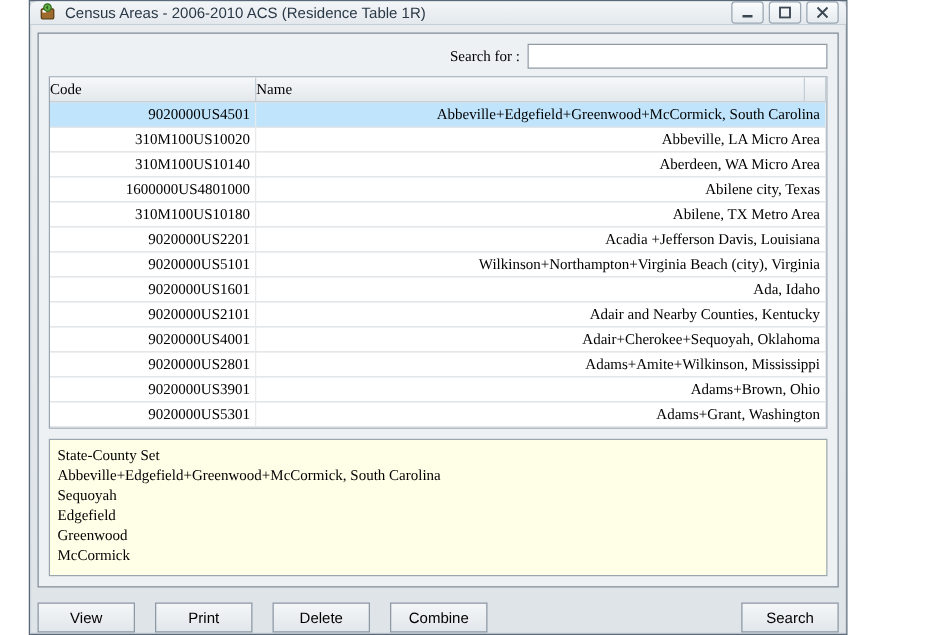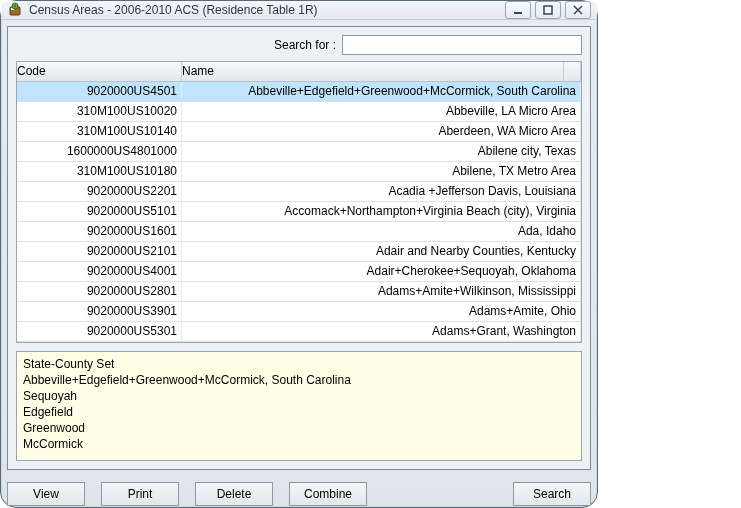--- a/index.html
+++ b/index.html
@@ -5,26 +5,26 @@
   * { box-sizing: border-box; }
   html, body {
     margin: 0; padding: 0;
     width: 741px; height: 508px;
     font-family: Tahoma, Arial, sans-serif;
     font-size: 12px;
     background: #fff;
     overflow: hidden;
   }
   .window {
-    width: 598px; height: 508px;
+    width: 655px; height: 508px;
     background: linear-gradient(#e8ecef, #dfe4e8);
     border: 1px solid #5a6a7a;
-    border-radius: 16px;
+    border-radius: 0;
     box-shadow: inset 0 0 0 1px #cfd6dc;
-    display: flex; flex-direction: column;
+    display: flex; flex-direction: column; margin-left: 23px;
   }
   .titlebar {
     height: 28px;
     display: flex; align-items: center;
     padding: 0 6px;
     background: linear-gradient(#f3f6f8, #e4e9ee);
     border-bottom: 1px solid #c7cfd6;
     border-radius: 6px 6px 0 0;
   }
   .titlebar .icon {
@@ -41,20 +41,21 @@
     display:flex;align-items:center;justify-content:center;
     color:#3a4652;font-size:10px;
     cursor:pointer;
   }
   .client {
     flex:1; margin:6px;
     border:1px solid #7f8a96;
     background:#eef1f4;
     display:flex;flex-direction:column;
     padding:8px;
+    font-family:Liberation Serif, serif;
   }
   .searchrow {
     display:flex;align-items:center;justify-content:flex-end;
     margin-bottom:6px;gap:6px;
   }
   .searchrow label { color:#000; }
   .searchrow input {
     width:240px;height:20px;
     border:1px solid #8e99a5;
     background:#fff;padding:0 4px;
@@ -190,41 +191,41 @@
           <div class="row">
             <div class="cell">310M100US10180</div>
             <div class="cell">Abilene, TX Metro Area</div>
           </div>
           <div class="row">
             <div class="cell">9020000US2201</div>
             <div class="cell">Acadia +Jefferson Davis, Louisiana</div>
           </div>
           <div class="row">
             <div class="cell">9020000US5101</div>
-            <div class="cell">Accomack+Northampton+Virginia Beach (city), Virginia</div>
+            <div class="cell">Wilkinson+Northampton+Virginia Beach (city), Virginia</div>
           </div>
           <div class="row">
             <div class="cell">9020000US1601</div>
             <div class="cell">Ada, Idaho</div>
           </div>
           <div class="row">
             <div class="cell">9020000US2101</div>
             <div class="cell">Adair and Nearby Counties, Kentucky</div>
           </div>
           <div class="row">
             <div class="cell">9020000US4001</div>
             <div class="cell">Adair+Cherokee+Sequoyah, Oklahoma</div>
           </div>
           <div class="row">
             <div class="cell">9020000US2801</div>
             <div class="cell">Adams+Amite+Wilkinson, Mississippi</div>
           </div>
           <div class="row">
             <div class="cell">9020000US3901</div>
-            <div class="cell">Adams+Amite, Ohio</div>
+            <div class="cell">Adams+Brown, Ohio</div>
           </div>
           <div class="row">
             <div class="cell">9020000US5301</div>
             <div class="cell">Adams+Grant, Washington</div>
           </div>
         </div>
     </div>
 
     <div class="detail" id="detail">
         <div>State-County Set</div>

